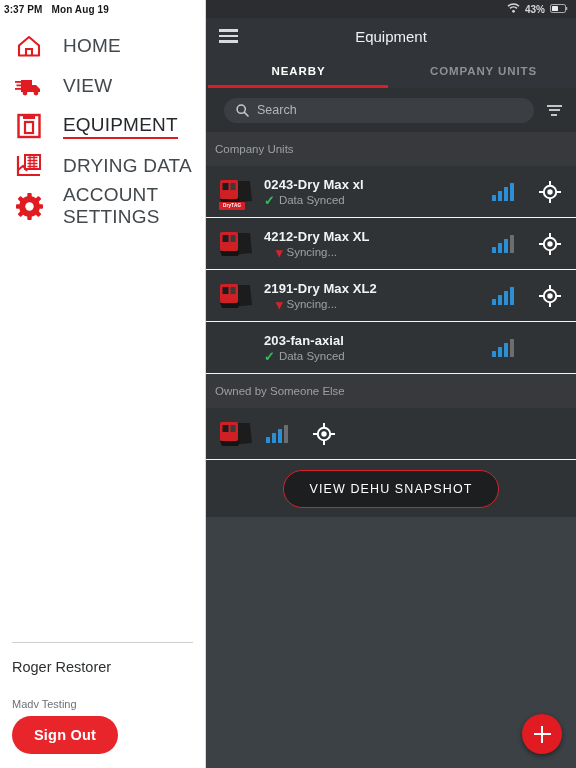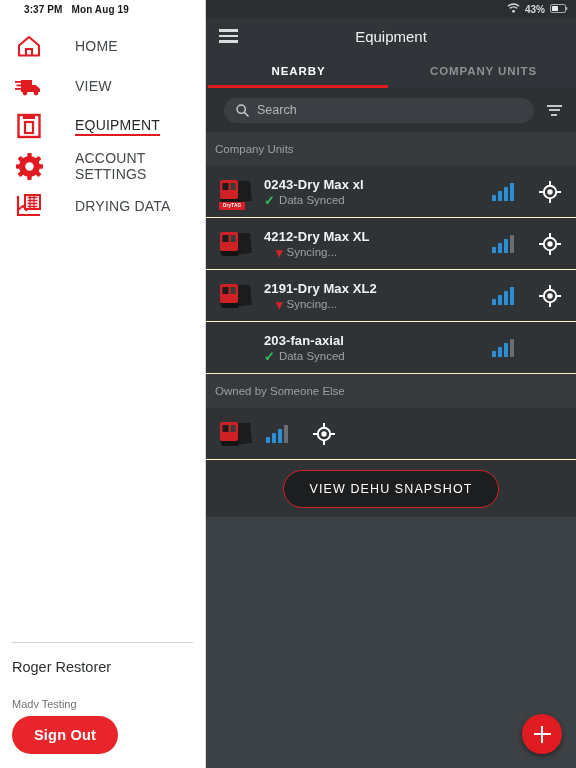--- a/index.html
+++ b/index.html
@@ -14,33 +14,33 @@
   
   .sidebar {
     width: 206px; height: 768px;
     background: #ffffff;
     position: relative;
     display: flex; flex-direction: column;
     border-right: 1px solid #d8d8d8;
   }
   .status-left {
     height: 18px; display: flex; align-items: center;
-    padding-left: 24px; gap: 9px;
+    padding-left: 4px; gap: 9px;
     font-size: 10px; font-weight: bold; color: #16181a;
     letter-spacing: .1px;
   }
   .nav { margin-top: 8px; }
   .nav-item {
     display: flex; align-items: center;
     height: 40px; padding-left: 14px; gap: 19px;
     cursor: pointer;
   }
   .nav-icon { width: 30px; height: 30px; display: flex; align-items: center; justify-content: center; flex: 0 0 30px; }
   .nav-label {
-    font-size: 14px; color: #43484c; letter-spacing: .2px; margin-left: 12px;
+    font-size: 19px; color: #43484c; letter-spacing: .2px;
   }
   .nav-item.active .nav-label {
     color: #26292b; font-weight: normal;
     border-bottom: 2px solid #e01b22; padding-bottom: 1px;
   }
   .sidebar-spacer { flex: 1; }
   .sidebar-footer { padding: 0 12px 14px 12px; }
   .footer-divider { height: 1px; background: #cfcfcf; margin-bottom: 16px; }
   .user-name { font-size: 14.5px; color: #2c3033; margin-bottom: 23px; }
   .user-org { font-size: 11px; color: #6d7276; }
@@ -210,20 +210,33 @@
 
       <div class="nav-item active">
         <span class="nav-icon">
           <svg width="26" height="26" viewBox="0 0 26 26">
             <rect x="2.5" y="2" width="21" height="22" fill="none" stroke="#e01b22" stroke-width="2.4"></rect>
             <rect x="7" y="2" width="12" height="4" fill="#e01b22"></rect>
             <rect x="9" y="9" width="8" height="11" fill="none" stroke="#e01b22" stroke-width="2.2"></rect>
           </svg>
         </span>
         <span class="nav-label">EQUIPMENT</span>
+      </div>
+
+      <div class="nav-item">
+        <span class="nav-icon">
+          <svg width="28" height="26" viewBox="0 0 28 26">
+            <rect x="10" y="2" width="15" height="14" fill="none" stroke="#e01b22" stroke-width="2"></rect>
+            <path d="M12.5 4.5 h10 M12.5 7.5 h10 M12.5 10.5 h10 M12.5 13.5 h10" stroke="#e01b22" stroke-width="1.3"></path>
+            <path d="M15 3 v12 M19 3 v12" stroke="#e01b22" stroke-width="1.3"></path>
+            <path d="M3 3 L3 22 L25 22" fill="none" stroke="#e01b22" stroke-width="2.2"></path>
+            <path d="M3 17 L8 13 L12 18" fill="none" stroke="#e01b22" stroke-width="2"></path>
+          </svg>
+        </span>
+        <span class="nav-label">DRYING DATA</span>
       </div>
 
       <div class="nav-item">
         <span class="nav-icon">
           <svg width="27" height="27" viewBox="0 0 27 27">
             <g fill="#e01b22">
               <circle cx="13.5" cy="13.5" r="10.5"></circle>
               <g>
                 <rect x="11.3" y="0" width="4.4" height="5" rx="1"></rect>
                 <rect x="11.3" y="22" width="4.4" height="5" rx="1"></rect>
@@ -233,33 +246,20 @@
                 <rect x="20" y="3.6" width="4.4" height="5" rx="1" transform="rotate(45 22.2 6.1)"></rect>
                 <rect x="2.6" y="18.4" width="4.4" height="5" rx="1" transform="rotate(45 4.8 20.9)"></rect>
                 <rect x="20" y="18.4" width="4.4" height="5" rx="1" transform="rotate(-45 22.2 20.9)"></rect>
               </g>
             </g>
             <circle cx="13.5" cy="13.5" r="4.2" fill="#ffffff"></circle>
           </svg>
         </span>
         <span class="nav-label">ACCOUNT SETTINGS</span>
       </div>
-
-      <div class="nav-item">
-        <span class="nav-icon">
-          <svg width="28" height="26" viewBox="0 0 28 26">
-            <rect x="10" y="2" width="15" height="14" fill="none" stroke="#e01b22" stroke-width="2"></rect>
-            <path d="M12.5 4.5 h10 M12.5 7.5 h10 M12.5 10.5 h10 M12.5 13.5 h10" stroke="#e01b22" stroke-width="1.3"></path>
-            <path d="M15 3 v12 M19 3 v12" stroke="#e01b22" stroke-width="1.3"></path>
-            <path d="M3 3 L3 22 L25 22" fill="none" stroke="#e01b22" stroke-width="2.2"></path>
-            <path d="M3 17 L8 13 L12 18" fill="none" stroke="#e01b22" stroke-width="2"></path>
-          </svg>
-        </span>
-        <span class="nav-label">DRYING DATA</span>
-      </div>
     </div>
 
     <div class="sidebar-spacer"></div>
 
     <div class="sidebar-footer">
       <div class="footer-divider"></div>
       <div class="user-name">Roger Restorer</div>
       <div class="user-org">Madv Testing</div>
       <div class="signout-wrap">
         <button class="signout-btn">Sign Out</button>

